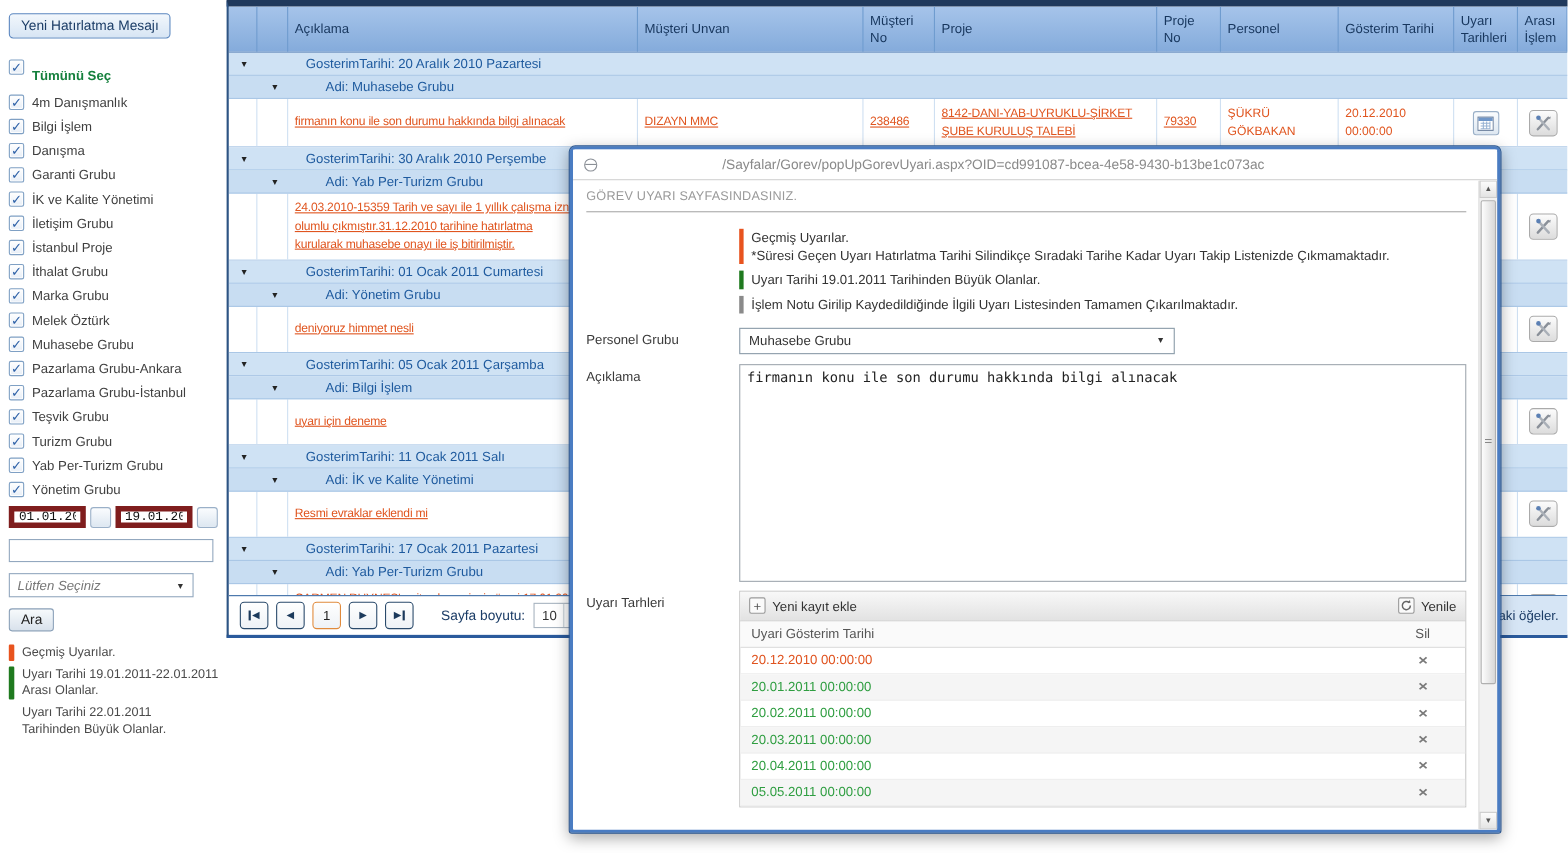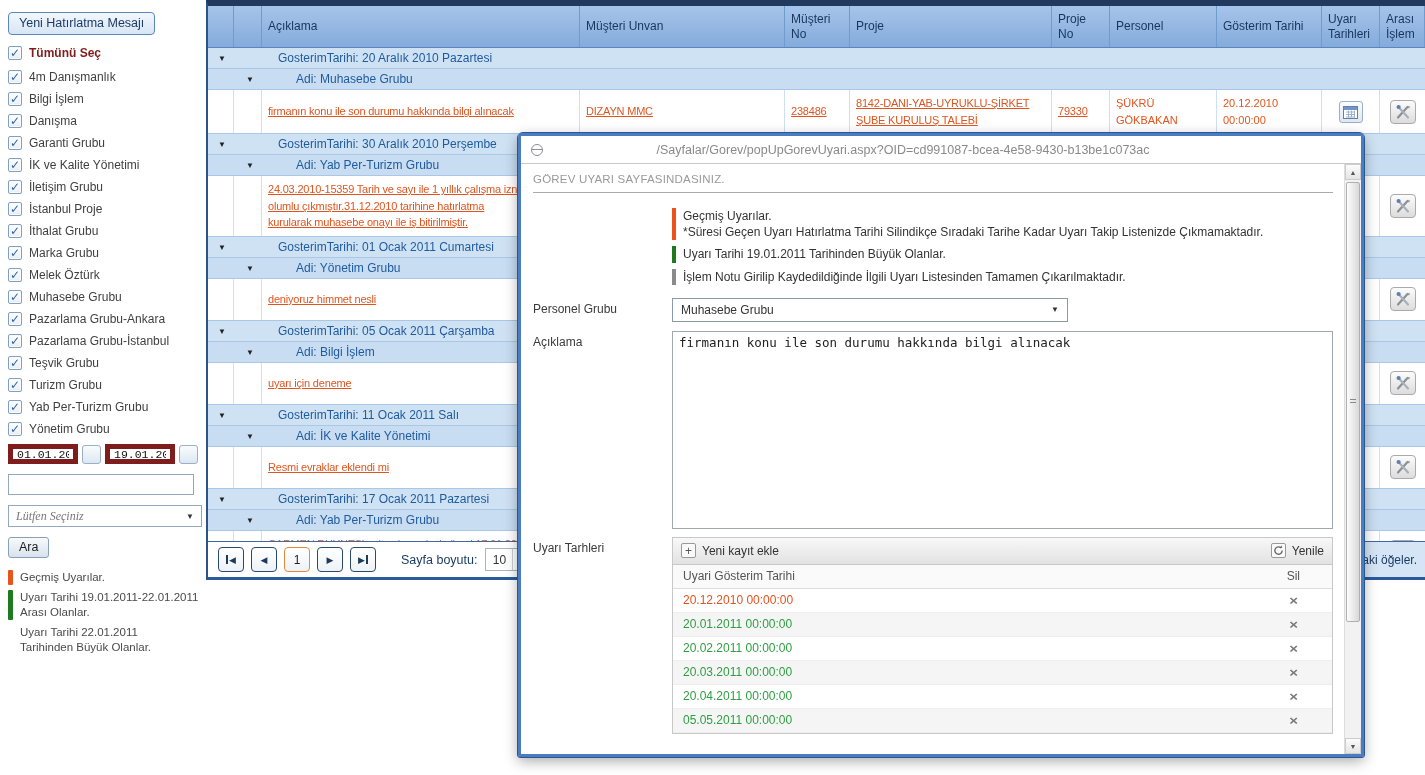--- a/index.html
+++ b/index.html
@@ -10,31 +10,31 @@
   .sidebar { position:absolute; left:0; top:0; width:206px; height:775px; background:#fff; padding:12px 4px 0 8px; }
   .new-msg-btn { display:inline-block; padding:3px 10px 4px; font-size:12.5px; color:#1b3c66;
     border:1px solid #5b87c0; border-radius:4px; background:linear-gradient(#f2f7fc,#d7e5f4);
     margin-bottom:11px; cursor:pointer; }
   .cb-row { display:flex; align-items:center; gap:7px; margin-bottom:8px; cursor:pointer; }
   .cb-row.select-all { margin-bottom:10px; }
   .cb { flex:none; width:14px; height:14px; border:1px solid #7fa0c4; border-radius:2px;
     background:linear-gradient(#fff,#e7eef7); color:#2f62a8; font-size:12px; font-weight:bold;
     line-height:12px; text-align:center; box-shadow:inset 0 0 0 1px #fdfdfd; }
   .cb-label { font-size:12px; color:#3f3f3f; white-space:nowrap; }
-  .select-all .cb-label { font-weight:bold; color:#7f1d1d; }
+  .select-all .cb-label { font-weight:bold; color:#15803d;margin-top:16px; }
   .date-row { display:flex; gap:4px; margin-top:7px; align-items:center; }
   .date-input { width:70px; height:20px; border:5px solid #7f1d1d; font-size:11.5px; padding:0 4px; color:#111;
     font-family:Liberation Mono, monospace; }
   .icon-btn { display:inline-flex; align-items:center; justify-content:center; cursor:pointer;
     border:1px solid #9ab0c8; border-radius:3px; background:linear-gradient(#fafcfe,#dde7f1); }
   .cal-sm { width:19px; height:19px; }
   .free-input { width:186px; height:21px; border:1px solid #93a8bf; margin-top:10px; display:block;
     font-family:"Liberation Sans",sans-serif; }
-  .fake-select { width:194px; height:22px; border:1px solid #93a8bf; margin-top:10px; display:flex;
-    align-items:center; justify-content:space-between; padding:0 7px; cursor:pointer; background:#fff;font-family:Liberation Serif, serif; }
+  .fake-select { width:168px; height:22px; border:1px solid #93a8bf; margin-top:10px; display:flex;
+    align-items:center; justify-content:space-between; padding:0 7px; cursor:pointer; background:#fff; }
   .fake-select .ph { font-size:12px; color:#777; font-style:italic; }
   .dd-arrow { font-size:8px; color:#333; }
   .ara-btn { margin-top:10px; padding:2px 10px 3px; font-size:12.5px; color:#222; cursor:pointer;
     border:1px solid #8aa0b8; border-radius:3px; background:linear-gradient(#f7fafc,#d9e2ec); }
   .legend { margin-top:12px; }
   .leg-item { display:flex; gap:7px; margin-bottom:5px; }
   .leg-bar { flex:none; width:5px; border-radius:1px; }
   .leg-text { font-size:11.5px; color:#4a4a4a; line-height:1.3; white-space:pre-line; }
 
   

